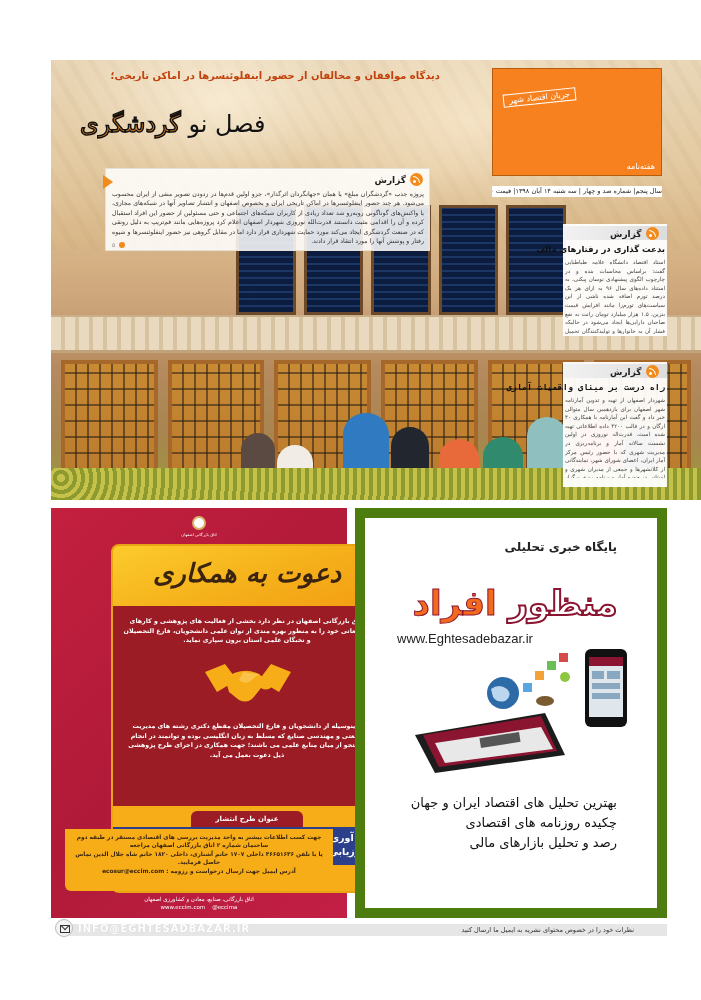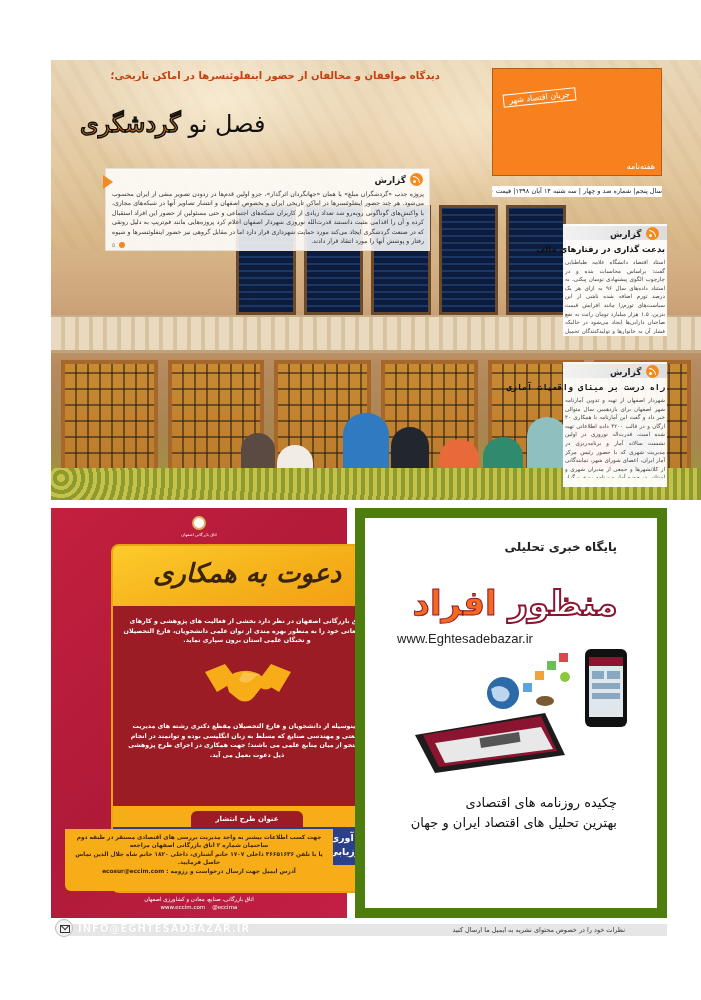--- a/index.html
+++ b/index.html
@@ -96,21 +96,21 @@
   .site-url { position: absolute; left: 32px; top: 113px; font-size: 13px; color: #222; font-family: "Liberation Sans", sans-serif; }
   .devices { position: absolute; left: 30px; top: 125px; width: 240px; height: 130px; }
   .features { position: absolute; right: 40px; top: 275px; width: 230px; text-align: right; font-size: 13px; line-height: 20px; color: #111; }
 
   
   .footer-bar { position: absolute; left: 60px; top: 924px; width: 607px; height: 12px; background: #e6e6e6; }
   .mail-icon { position: absolute; left: 55px; top: 919px; width: 18px; height: 18px; border-radius: 50%; background: #f3f3f3; border: 1px solid #bbb; }
   .mail-icon::before { content: ""; position: absolute; left: 4px; top: 5px; width: 8px; height: 6px; border: 1.3px solid #333; }
   .mail-icon::after { content: ""; position: absolute; left: 6px; top: 3px; width: 5px; height: 5px; border-right: 1.3px solid #333; border-bottom: 1.3px solid #333; transform: rotate(45deg); }
   .footer-email { position: absolute; left: 78px; top: 923px; font-size: 10px; letter-spacing: 1px; color: #ffffff; text-shadow: 0 0 1px #c8c8c8; font-weight: bold; font-family: "DejaVu Sans", sans-serif; }
-  .footer-note { position: absolute; right: 76px; top: 924px; font-size: 6.5px; color: #333; line-height: 12px; }
+  .footer-note { position: absolute; right: 67px; top: 924px; font-size: 6.5px; color: #333; line-height: 12px; }
 </style>
 </head>
 <body>
 
 <div class="hero">
   <div class="hero-ceiling"></div>
   <div class="upper-windows">
     <div class="upper-window"></div>
     <div class="upper-window"></div>
     <div class="upper-window"></div>
@@ -257,22 +257,23 @@
       <rect x="190" y="6" width="42" height="78" rx="6" fill="#111"></rect>
       <rect x="194" y="14" width="34" height="60" fill="#dfe6ec"></rect>
       <rect x="194" y="14" width="34" height="9" fill="#8b1430"></rect>
       <rect x="197" y="28" width="12" height="8" fill="#8aa7c0"></rect>
       <rect x="212" y="28" width="13" height="8" fill="#8aa7c0"></rect>
       <rect x="197" y="40" width="28" height="6" fill="#8aa7c0"></rect>
       <rect x="197" y="50" width="28" height="6" fill="#8aa7c0"></rect>
     </svg>
 
     <div class="features" dir="rtl">
+      <div>بهترین تحلیل های اقتصاد ایران و جهان</div>
       <div>چکیده روزنامه های اقتصادی</div>
-      <div>بهترین تحلیل های اقتصاد ایران و جهان</div>
+      <div>رصد و تحلیل بازارهای مالی</div>
     </div>
   </div>
 </div>
 
 <div class="footer-bar"></div>
 <div class="mail-icon"></div>
 <div class="footer-email">INFO@EGHTESADBAZAR.IR</div>
 <div class="footer-note" dir="rtl">نظرات خود را در خصوص محتوای نشریه به ایمیل ما ارسال کنید</div>
 
 </body></html>

